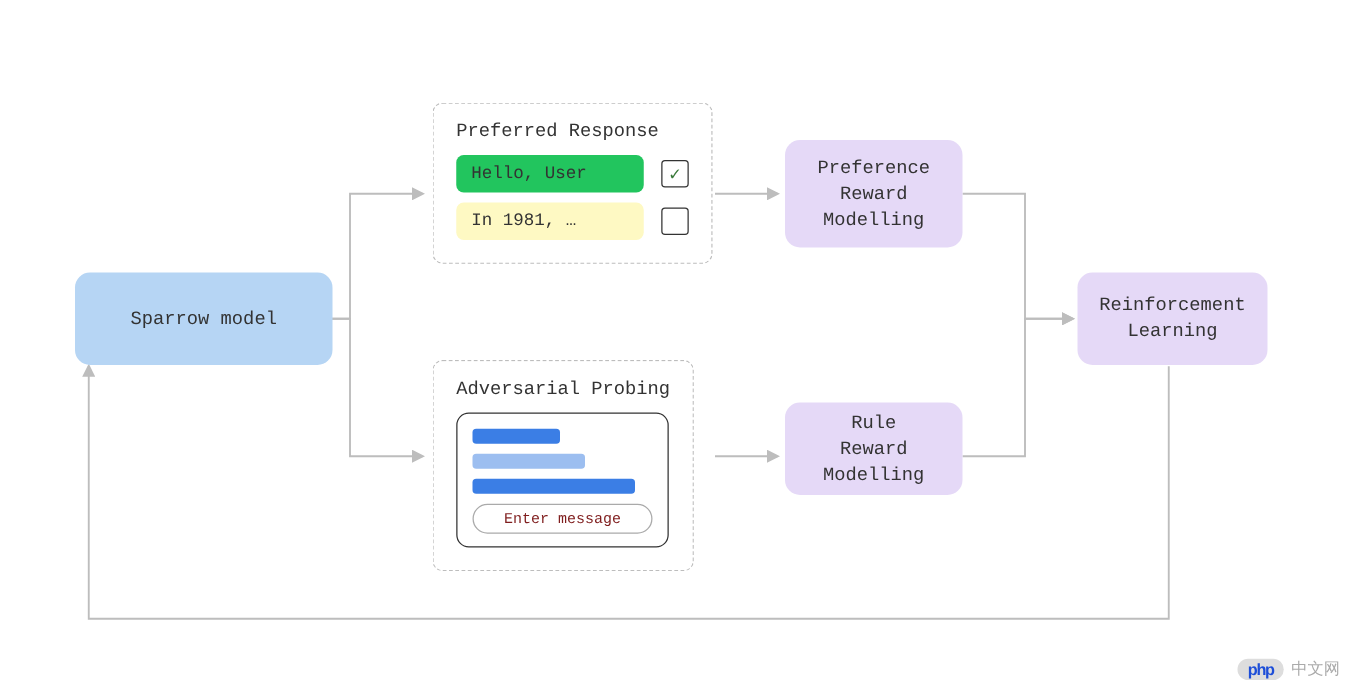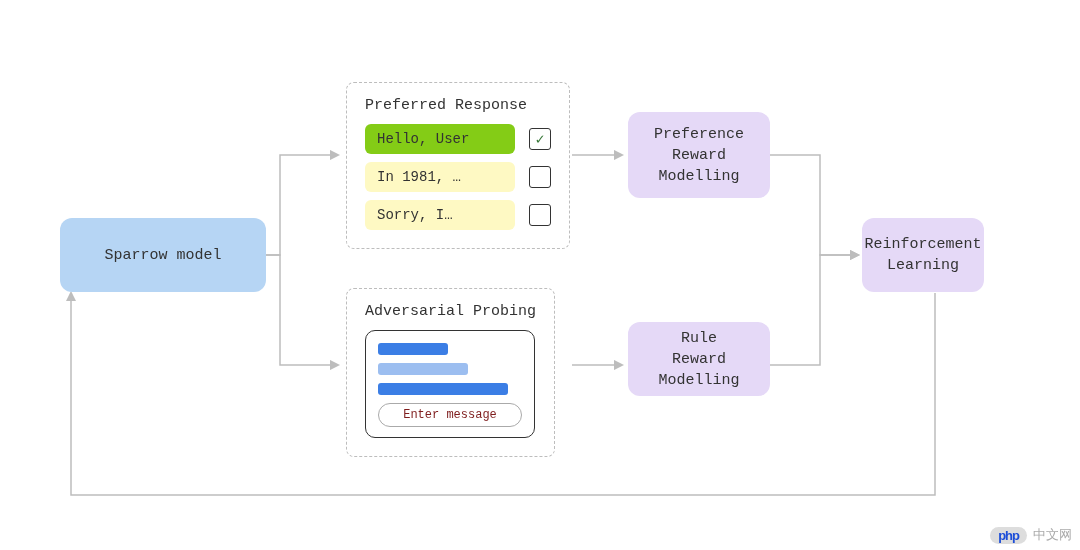--- a/index.html
+++ b/index.html
@@ -46,21 +46,21 @@
     .resp-row:last-child { margin-bottom: 0; }
     .resp-pill {
       width: 150px;
       height: 30px;
       border-radius: 6px;
       display: flex;
       align-items: center;
       padding-left: 12px;
       font-size: 14px;
     }
-    .resp-pill.selected { background: #84cc16; }
+    .resp-pill.selected { background: #22c55e; }
     .resp-pill.unselected { background: #fef9c3; }
     .check {
       width: 22px;
       height: 22px;
       margin-left: 14px;
       border: 1.5px solid #333;
       border-radius: 3px;
       display: flex;
       align-items: center;
       justify-content: center;
@@ -157,26 +157,20 @@
     <div class="check">
       <span>✓</span>
     </div>
   </div>
   <div class="resp-row">
     <div class="resp-pill unselected">
       <span>In 1981, …</span>
     </div>
     <div class="check"></div>
   </div>
-  <div class="resp-row">
-    <div class="resp-pill unselected">
-      <span>Sorry, I…</span>
-    </div>
-    <div class="check"></div>
-  </div>
 </div>
 
 <div class="dashed-box" style="left:346px; top:288px;">
   <div class="dashed-title">Adversarial Probing</div>
   <div class="chat-card">
     <div class="bar bar1"></div>
     <div class="bar bar2"></div>
     <div class="bar bar3"></div>
     <div class="input-pill">Enter message</div>
   </div>
@@ -187,21 +181,21 @@
 Reward
 Modelling</span>
 </div>
 
 <div class="node node-purple" style="left:628px; top:322px; width:142px; height:74px;">
   <span style="white-space:pre-line;">Rule
 Reward
 Modelling</span>
 </div>
 
-<div class="node node-purple" style="left:862px; top:218px; width:122px; height:74px;">
+<div class="node node-purple" style="left:862px; top:218px; width:152px; height:74px;">
   <span style="white-space:pre-line;">Reinforcement
 Learning</span>
 </div>
 
 <div class="watermark">
   <span class="php">php</span>
   <span>中文网</span>
 </div>
 
 </body></html>

